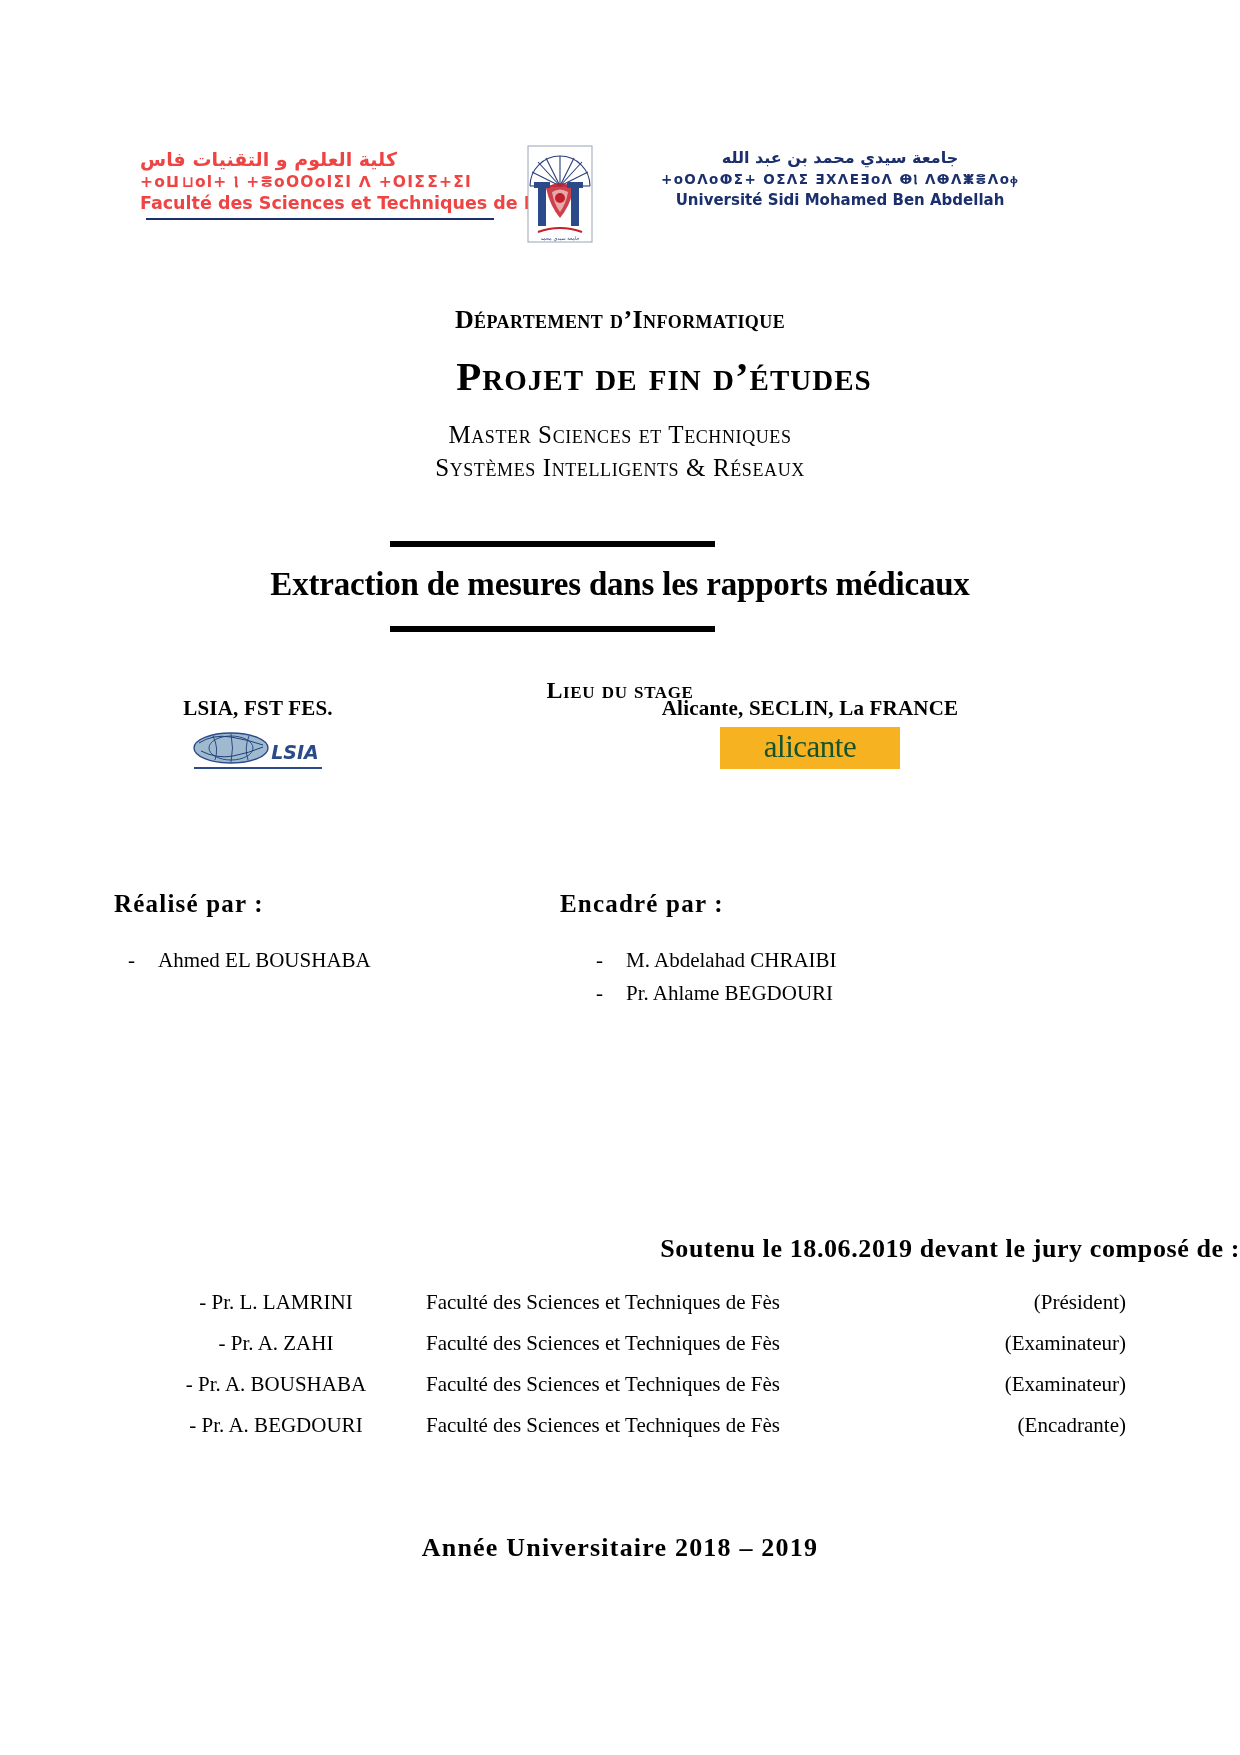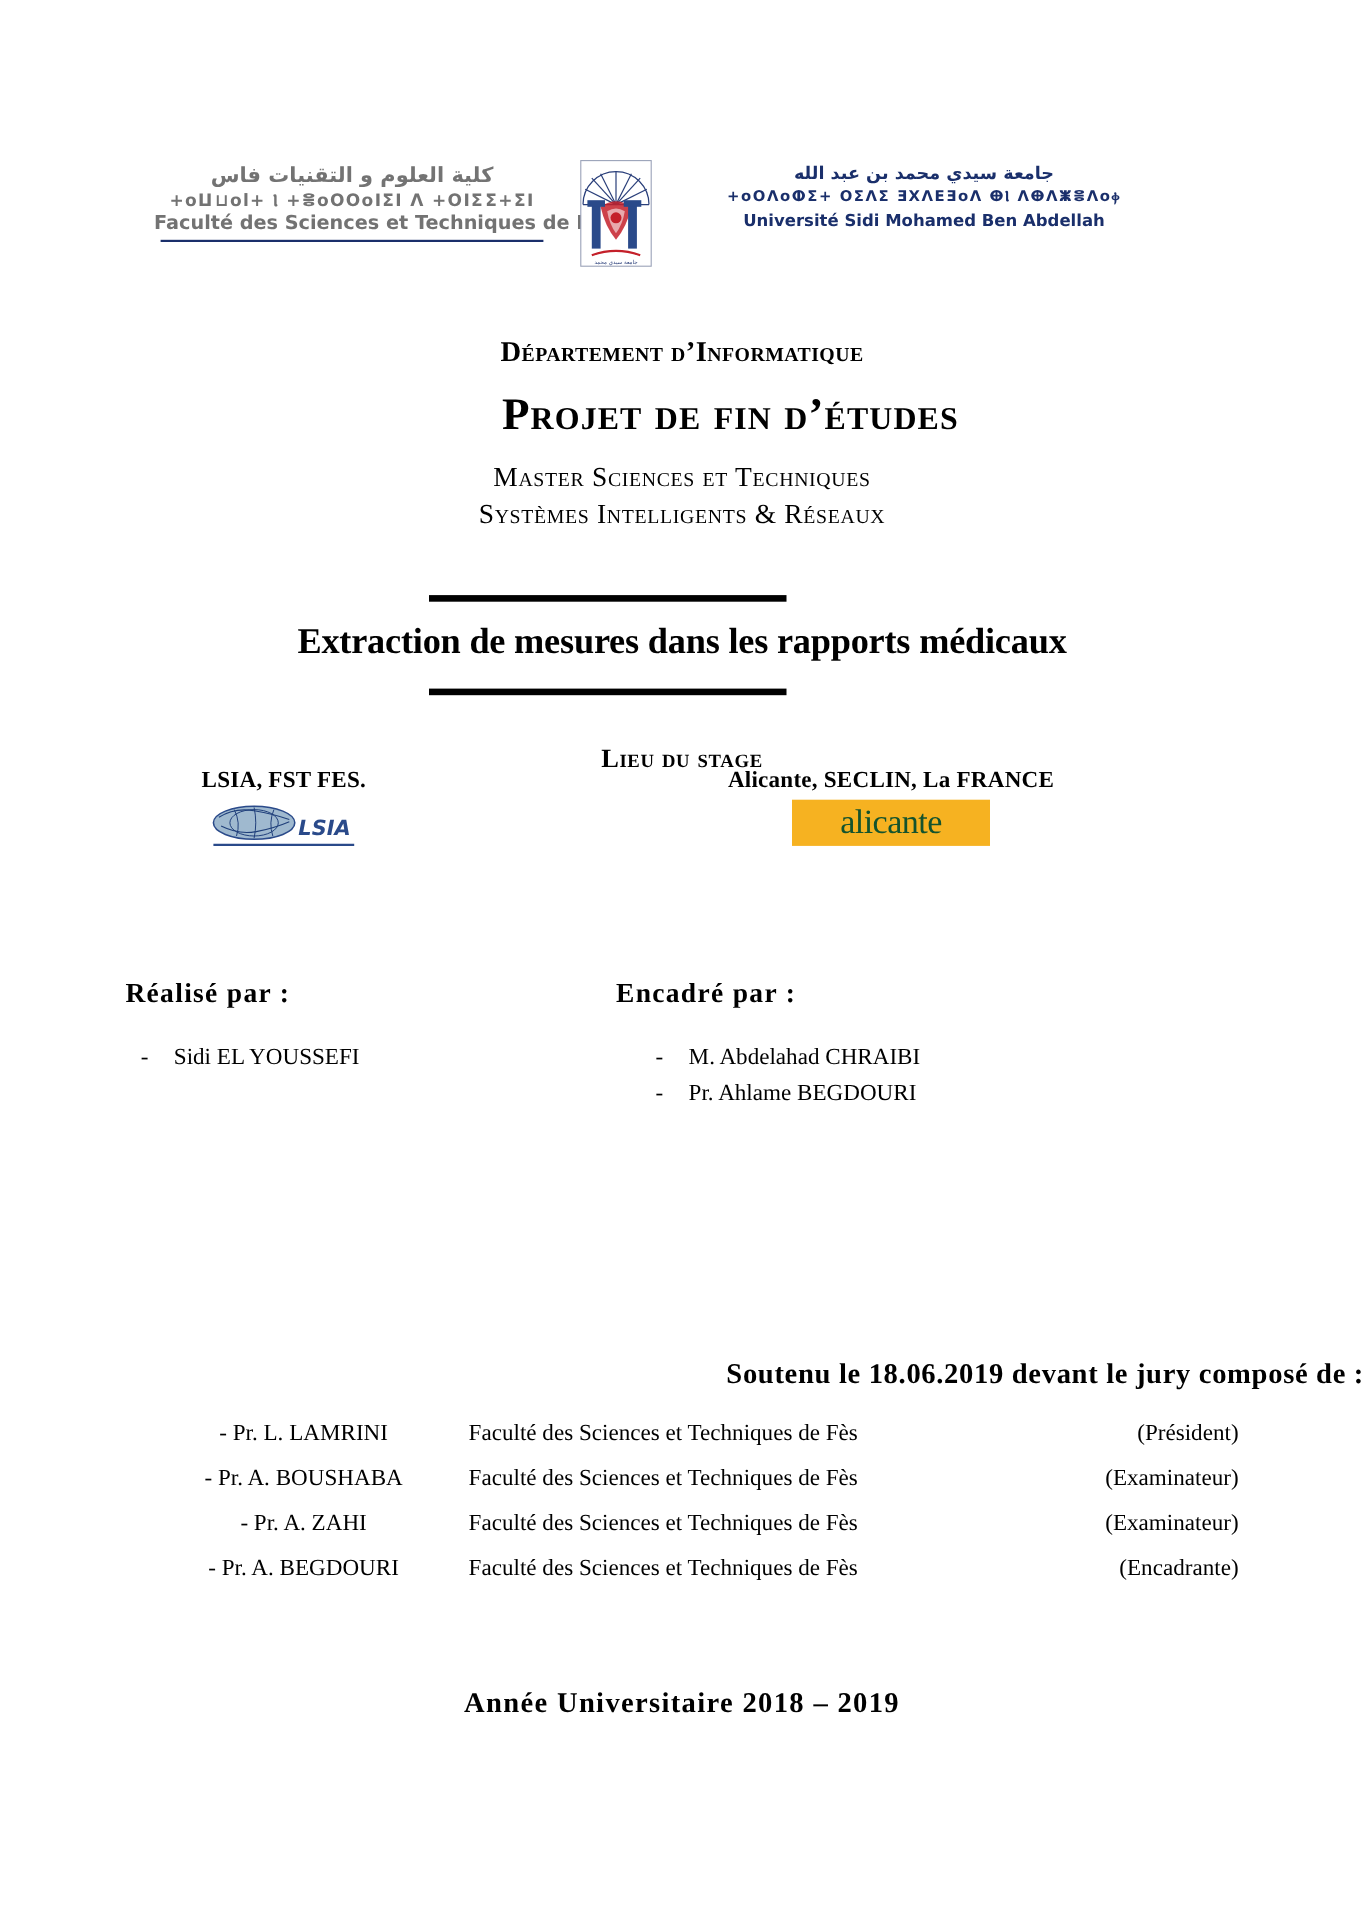--- a/index.html
+++ b/index.html
@@ -22,22 +22,22 @@
     top: 138px;
     left: 0;
     width: 1240px;
     height: 110px;
   }
   .fst-block {
     position: absolute;
     left: 140px;
     top: 10px;
     width: 360px;
-    text-align: center;
-    color: #737373;
+    text-align: left;
+    color: #ef4444;
   }
   .fst-ar {
     font-family: "DejaVu Sans", sans-serif;
     font-size: 19px;
     font-weight: bold;
     direction: rtl;
     line-height: 1.25;
     letter-spacing: 0px;
     white-space: nowrap;
   }
@@ -400,21 +400,21 @@
   </div>
 
 </div>
 
 <div class="people">
 
   <div class="people-col col-left">
     <div class="people-head">Réalisé par :</div>
     <ul class="people-list">
       <li class="people-item">
-        <span class="dash">-</span><span>Sidi EL YOUSSEFI</span>
+        <span class="dash">-</span><span>Ahmed EL BOUSHABA</span>
       </li>
     </ul>
   </div>
 
   <div class="people-col col-right">
     <div class="people-head">Encadré par :</div>
     <ul class="people-list">
       <li class="people-item">
         <span class="dash">-</span><span>M. Abdelahad CHRAIBI</span>
       </li>
@@ -429,26 +429,26 @@
 <div class="jury-head">Soutenu le 18.06.2019 devant le jury composé de :</div>
 
 <table class="jury-table">
   <tbody>
     <tr>
       <td class="jt-name">- Pr. L. LAMRINI</td>
       <td class="jt-aff">Faculté des Sciences et Techniques de Fès</td>
       <td class="jt-role">(Président)</td>
     </tr>
     <tr>
-      <td class="jt-name">- Pr. A. BOUSHABA</td>
+      <td class="jt-name">- Pr. A. ZAHI</td>
       <td class="jt-aff">Faculté des Sciences et Techniques de Fès</td>
       <td class="jt-role">(Examinateur)</td>
     </tr>
     <tr>
-      <td class="jt-name">- Pr. A. ZAHI</td>
+      <td class="jt-name">- Pr. A. BOUSHABA</td>
       <td class="jt-aff">Faculté des Sciences et Techniques de Fès</td>
       <td class="jt-role">(Examinateur)</td>
     </tr>
     <tr>
       <td class="jt-name">- Pr. A. BEGDOURI</td>
       <td class="jt-aff">Faculté des Sciences et Techniques de Fès</td>
       <td class="jt-role">(Encadrante)</td>
     </tr>
   </tbody>
 </table>

